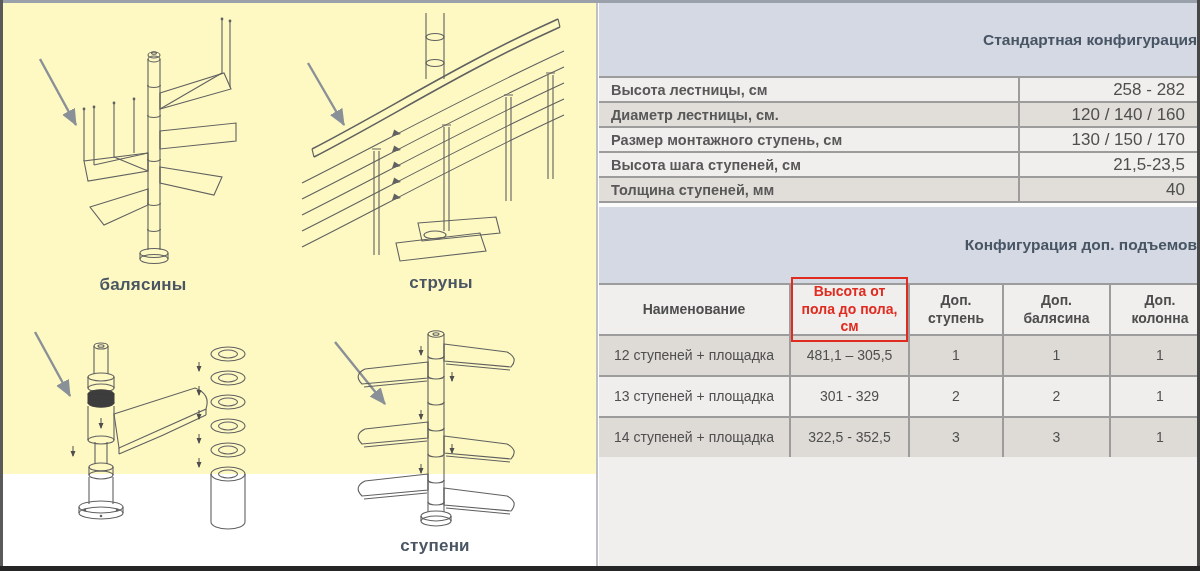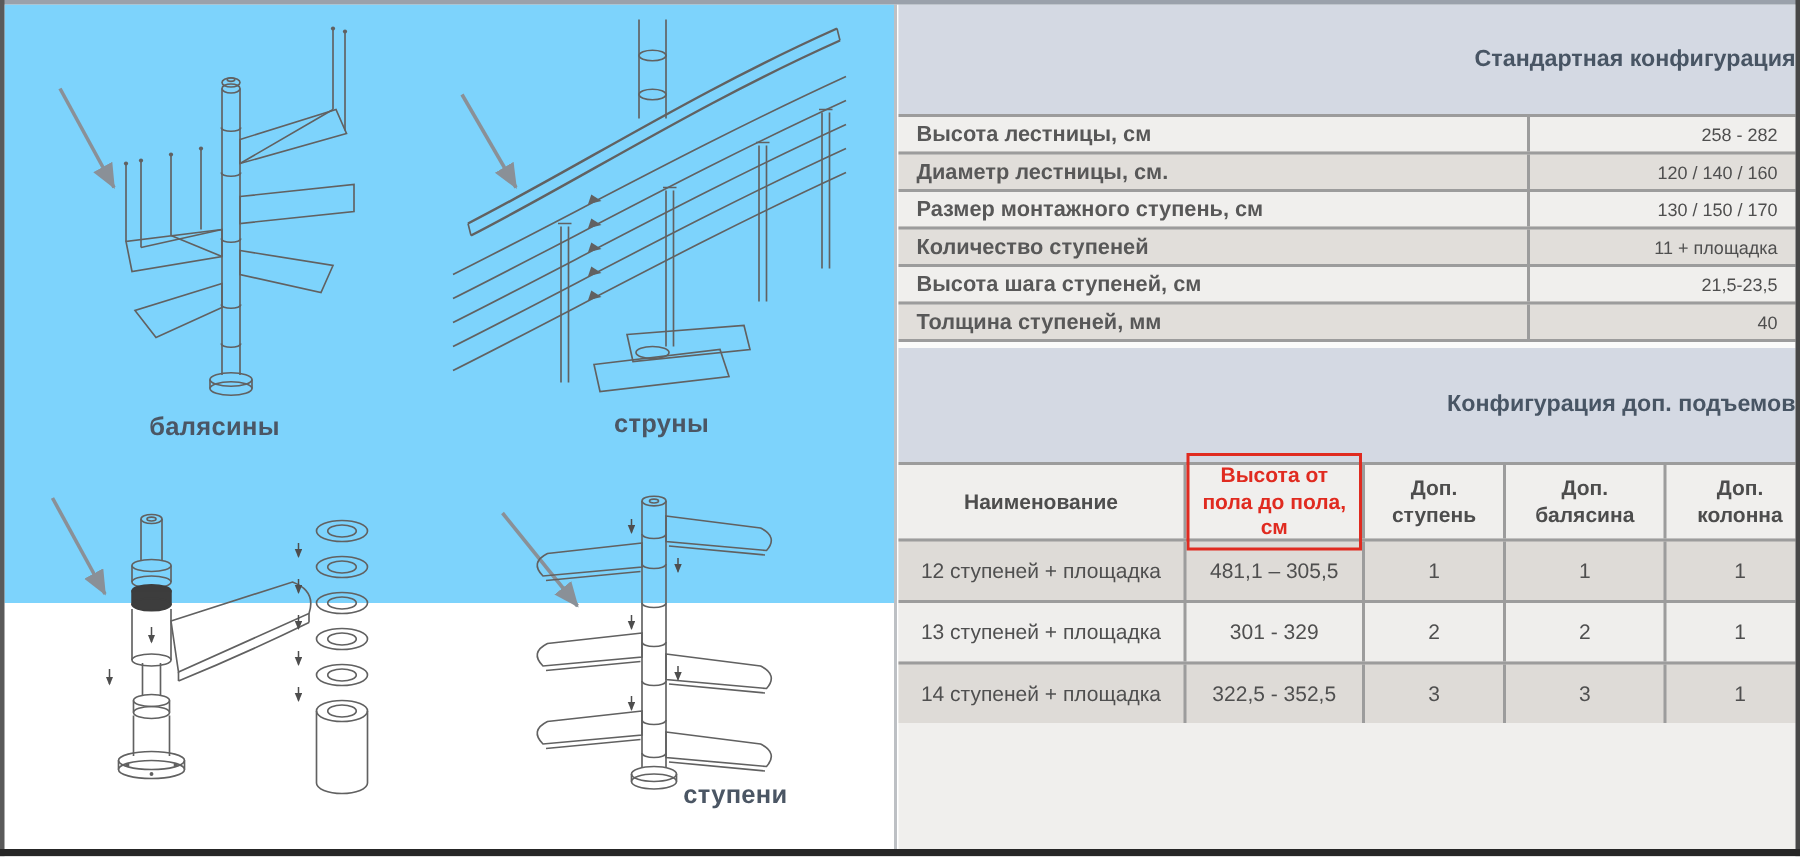--- a/index.html
+++ b/index.html
@@ -10,51 +10,51 @@
   }
   
   .edge{position:absolute; z-index:30;}
   .edge-top{left:0; top:0; width:1200px; height:3px; background:#9aa1ab;}
   .edge-left{left:0; top:0; width:3px; height:571px; background:#5a5a5a;}
   .edge-right{left:1197px; top:0; width:3px; height:571px; background:#474747;}
   .edge-bottom{left:0; top:566px; width:1200px; height:5px; background:#262626;}
   .panel-divider{position:absolute; left:596px; top:3px; width:2px; height:563px; background:#bdc0c4; z-index:5;}
 
   
-  .left-panel{position:absolute; left:3px; top:3px; width:593px; height:399px; background:#7dd3fc;}
+  .left-panel{position:absolute; left:3px; top:3px; width:593px; height:471px; background:#fef9c3;}
   .diagram{position:absolute;}
   .d1{left:15px; top:4px;  width:235px; height:265px;}
   .d2{left:295px; top:4px; width:270px; height:265px;}
   .d3{left:20px; top:315px; width:255px; height:218px;}
   .d4{left:318px; top:315px; width:225px; height:218px;}
   .dlabel{
     position:absolute; width:180px; text-align:center;
     font-size:17px; font-weight:bold; color:#4b5664; letter-spacing:.2px;
   }
   .dl1{left:50px;  top:272px;}
   .dl2{left:348px; top:270px;}
   .dl3{left:46px;  top:533px;margin-top:48px;}
-  .dl4{left:342px; top:517px;text-align:right;}
+  .dl4{left:342px; top:533px;}
 
   
   .right-panel{position:absolute; left:599px; top:3px; width:598px; height:564px; background:#f0efed;}
   .band{
     height:73px; background:#d4d9e3; display:flex; align-items:center; justify-content:flex-end;
     font-size:15.5px; font-weight:bold; color:#485564;
   }
   .band2{height:76px;}
   .t1row{height:25px; box-sizing:border-box; border-top:2px solid #9c9c9c; display:flex; align-items:stretch;}
   .t1lbl{
     width:421px; box-sizing:border-box; border-right:2px solid #9c9c9c;
     display:flex; align-items:center; padding-left:12px;
     font-size:14.5px; font-weight:bold; color:#585858;
   }
   .t1val{
     flex:1; display:flex; align-items:center; justify-content:flex-end; padding-right:12px;
-    font-size:12px; color:#4f4f4f;
+    font-size:17px; color:#4f4f4f;
   }
   .gap{height:6px; box-sizing:border-box; border-top:2px solid #9c9c9c; background:#fbfbfa;}
   .t2row{box-sizing:border-box; border-top:2px solid #9c9c9c; display:flex; align-items:stretch;}
   .t2head{height:51px;}
   .t2data{height:41px;}
   .t2cell{
     box-sizing:border-box; border-right:2px solid #9c9c9c;
     display:flex; align-items:center; justify-content:center; text-align:center;
     font-size:14px; color:#4f4f4f; line-height:1.25;
   }
@@ -266,24 +266,20 @@
       <div class="t1val">258 - 282</div>
     </div>
     <div class="t1row row-gray">
       <div class="t1lbl">Диаметр лестницы, см.</div>
       <div class="t1val">120 / 140 / 160</div>
     </div>
     <div class="t1row row-light">
       <div class="t1lbl">Размер монтажного ступень, см</div>
       <div class="t1val">130 / 150 / 170</div>
     </div>
-    <div class="t1row row-gray">
-      <div class="t1lbl">Количество ступеней</div>
-      <div class="t1val">11 + площадка</div>
-    </div>
     <div class="t1row row-light">
       <div class="t1lbl">Высота шага ступеней, см</div>
       <div class="t1val">21,5-23,5</div>
     </div>
     <div class="t1row row-gray">
       <div class="t1lbl">Толщина ступеней, мм</div>
       <div class="t1val">40</div>
     </div>
 
     <div class="gap"></div>

